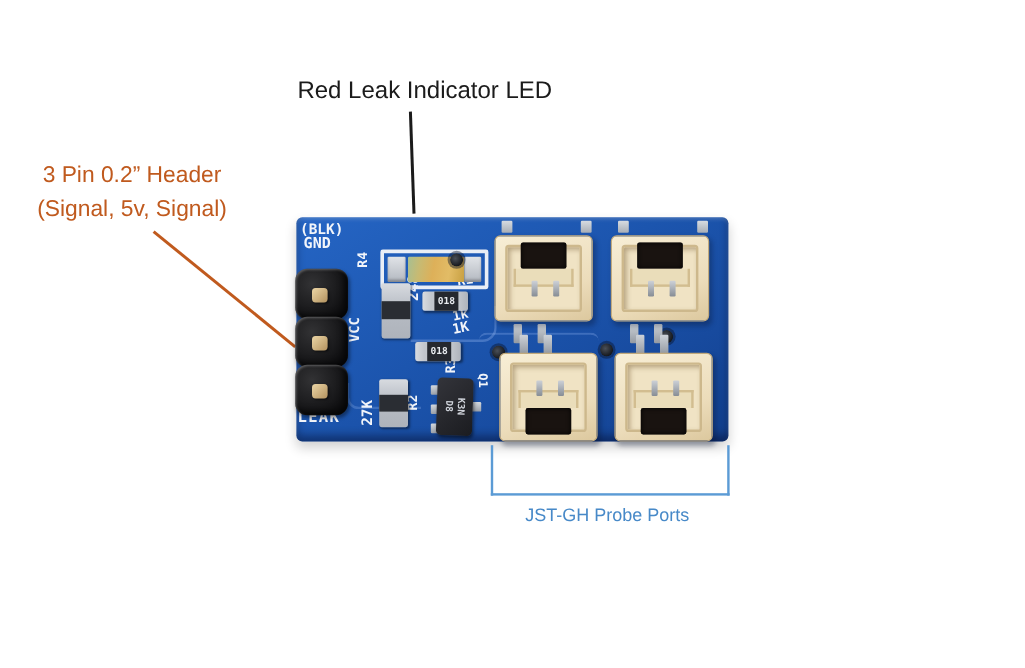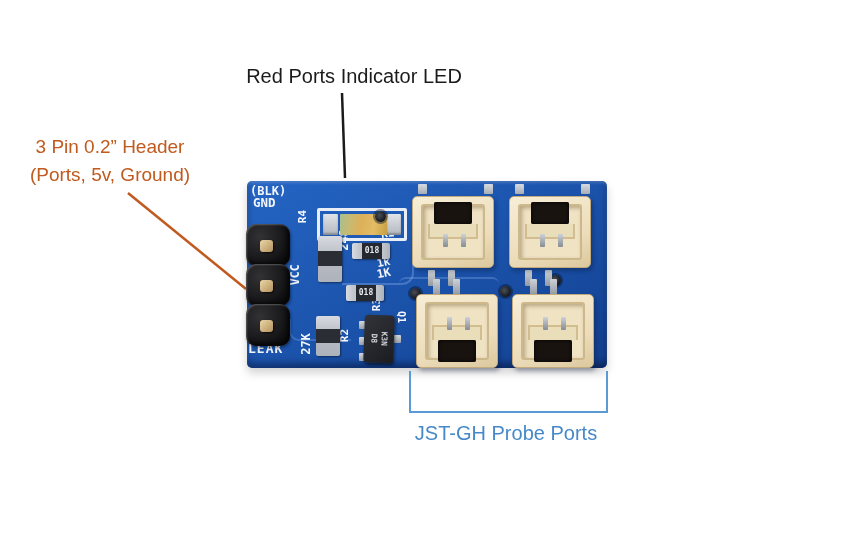--- a/index.html
+++ b/index.html
@@ -3,21 +3,21 @@
 <meta charset="utf-8">
 <style>
   * { margin:0; padding:0; box-sizing:border-box; }
   body { background:#fff; font-family:"Liberation Sans", sans-serif; }
   .stage { position:relative; width:854px; height:557px; background:#ffffff; overflow:hidden; }
 
   
   .ann { position:absolute; text-align:center; line-height:1.45; }
   .ann-led { left:238px; top:62px; width:232px; font-size:20px; color:#1b1b1b; }
   .ann-header { left:3px; top:133px; width:214px; font-size:19px; color:#c05a1e; }
-  .ann-ports { left:400px; top:419px; width:212px; font-size:20px; color:#4789c8; }
+  .ann-ports { left:400px; top:419px; width:212px; font-size:15px; color:#4789c8; }
 
   .svg-overlay { position:absolute; left:0; top:0; pointer-events:none; }
 
   
   .bracket { position:absolute; left:409px; top:371px; width:199px; height:42px;
              border-left:2px solid #5b9bd5; border-right:2px solid #5b9bd5; border-bottom:2px solid #5b9bd5; }
 
   
   .pcb { position:absolute; left:247px; top:181px; width:360px; height:187px; border-radius:5px;
          background:linear-gradient(150deg,#2565c4 0%, #1c55ae 45%, #174a9e 75%, #123f8d 100%);
@@ -95,25 +95,25 @@
 </head>
 <body>
 
 <div class="stage">
 
   <svg class="svg-overlay" width="854" height="557">
     <line x1="342" y1="93" x2="345" y2="178" stroke="#1b1b1b" stroke-width="2.5"></line>
     <line x1="128" y1="193" x2="246" y2="289" stroke="#c05a1e" stroke-width="2.5"></line>
   </svg>
 
-  <div class="ann ann-led">Red Ports Indicator LED</div>
+  <div class="ann ann-led">Red Leak Indicator LED</div>
 
   <div class="ann ann-header">
     <div>3 Pin 0.2” Header</div>
-    <div>(Ports, 5v, Ground)</div>
+    <div>(Signal, 5v, Signal)</div>
   </div>
 
   <div class="pcb">
 
     <div class="trace" style="left:95px;top:74px;width:72px;height:30px;border-bottom:2px solid rgba(140,175,235,0.38);border-right:2px solid rgba(140,175,235,0.38);border-radius:0 0 12px 0;"></div>
     <div class="trace" style="left:152px;top:96px;width:100px;height:14px;border-top:2px solid rgba(140,175,235,0.32);border-radius:10px;"></div>
     <div class="trace" style="left:42px;top:138px;width:62px;height:22px;border-bottom:2px solid rgba(140,175,235,0.3);border-left:2px solid rgba(140,175,235,0.3);border-radius:0 0 0 10px;"></div>
 
     <div class="ss" style="left:3px;top:4px;font-size:12px;">(BLK)</div>
     <div class="ss" style="left:6px;top:16px;font-size:12.5px;">GND</div>

